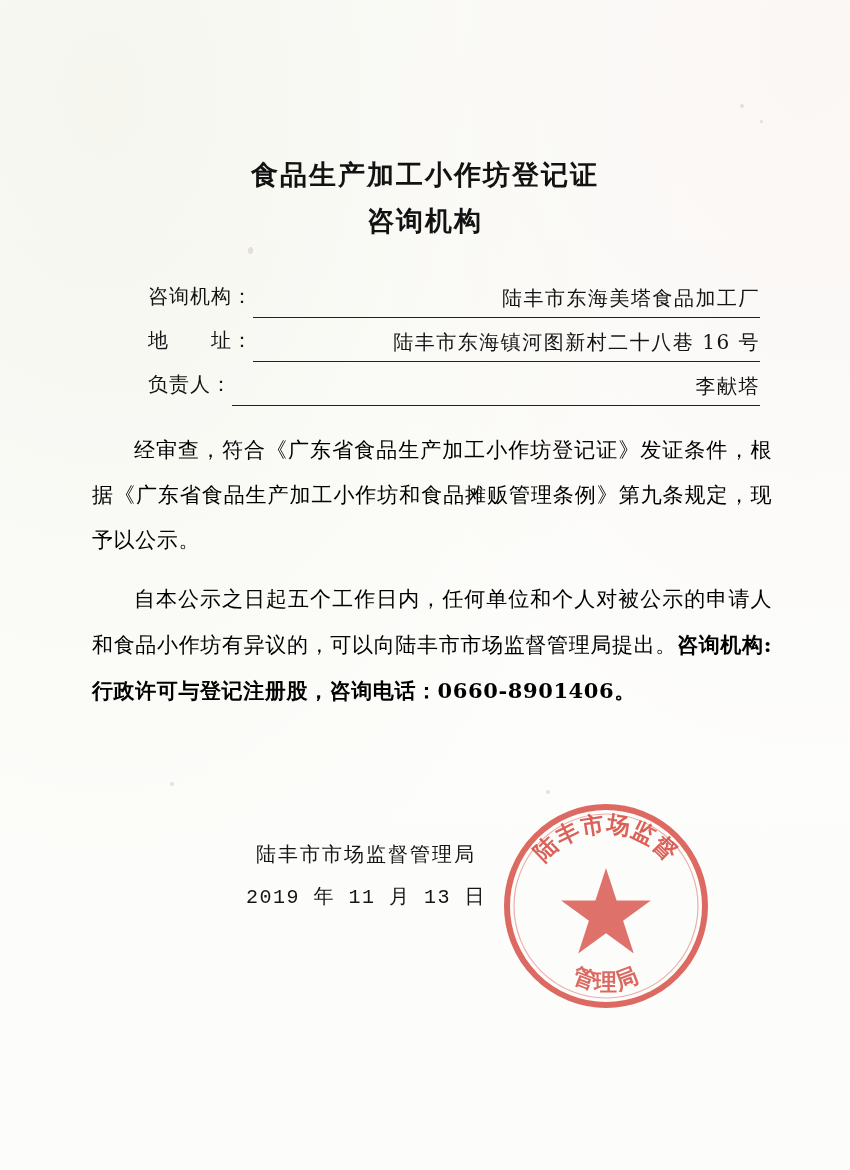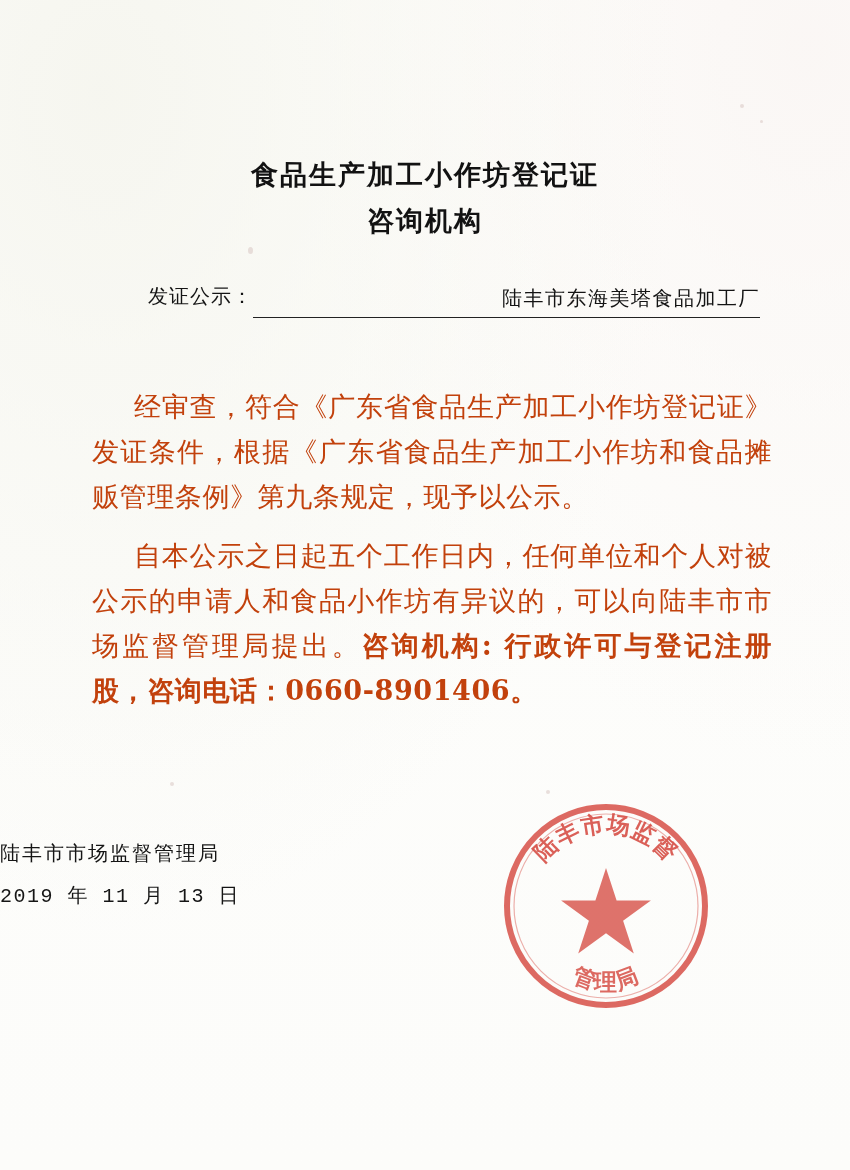--- a/index.html
+++ b/index.html
@@ -81,40 +81,40 @@
     letter-spacing: 1.5px;
     padding-bottom: 2px;
     height: 40px;
     line-height: 40px;
     box-sizing: border-box;
   }
   .body-text {
     margin-top: 22px;
     padding-left: 92px;
     padding-right: 78px;
-    font-size: 27px;
+    font-size: 21px;
     line-height: 45px;
     text-align: justify;
     letter-spacing: 0.6px;
-    color: #c2410c;
+    color: #000000;
   }
   .para {
     text-indent: 42px;
     margin: 0;
   }
   .para + .para {
     margin-top: 14px;
   }
   .bold-seg {
     font-weight: bold;
   }
   .signature {
     margin-top: 118px;
     padding-right: 118px;
-    text-align: left;
+    text-align: center;
     font-size: 20px;
     line-height: 44px;
     letter-spacing: 2px;
     color: #151515;
     position: relative;
     z-index: 3;
   }
   .sig-date {
     letter-spacing: 1.5px;
     font-family: Liberation Mono, monospace;
@@ -157,27 +157,33 @@
   <div class="content">
 
     <div class="title-block">
       <div class="title-line">食品生产加工小作坊登记证</div>
       <div class="title-line">咨询机构</div>
     </div>
 
     <div class="fields">
 
       <div class="field-row">
-        <span class="field-label">发证公示：</span>
+        <span class="field-label">咨询机构：</span>
         <span class="field-value">陆丰市东海美塔食品加工厂</span>
       </div>
 
       <div class="field-row">
+        <span class="field-label">地　　址：</span>
+        <span class="field-value">陆丰市东海镇河图新村二十八巷 16 号</span>
       </div>
 
+      <div class="field-row">
+        <span class="field-label">负责人：</span>
+        <span class="field-value">李献塔</span>
+      </div>
 
 
     </div>
 
     <div class="body-text">
       <p class="para">经审查，符合《广东省食品生产加工小作坊登记证》发证条件，根据《广东省食品生产加工小作坊和食品摊贩管理条例》第九条规定，现予以公示。</p>
       <p class="para"><span>自本公示之日起五个工作日内，任何单位和个人对被公示的申请人和食品小作坊有异议的，可以向陆丰市市场监督管理局提出。</span><span class="bold-seg">咨询机构: 行政许可与登记注册股，咨询电话：0660-8901406。</span></p>
     </div>
 
     <div class="signature">

